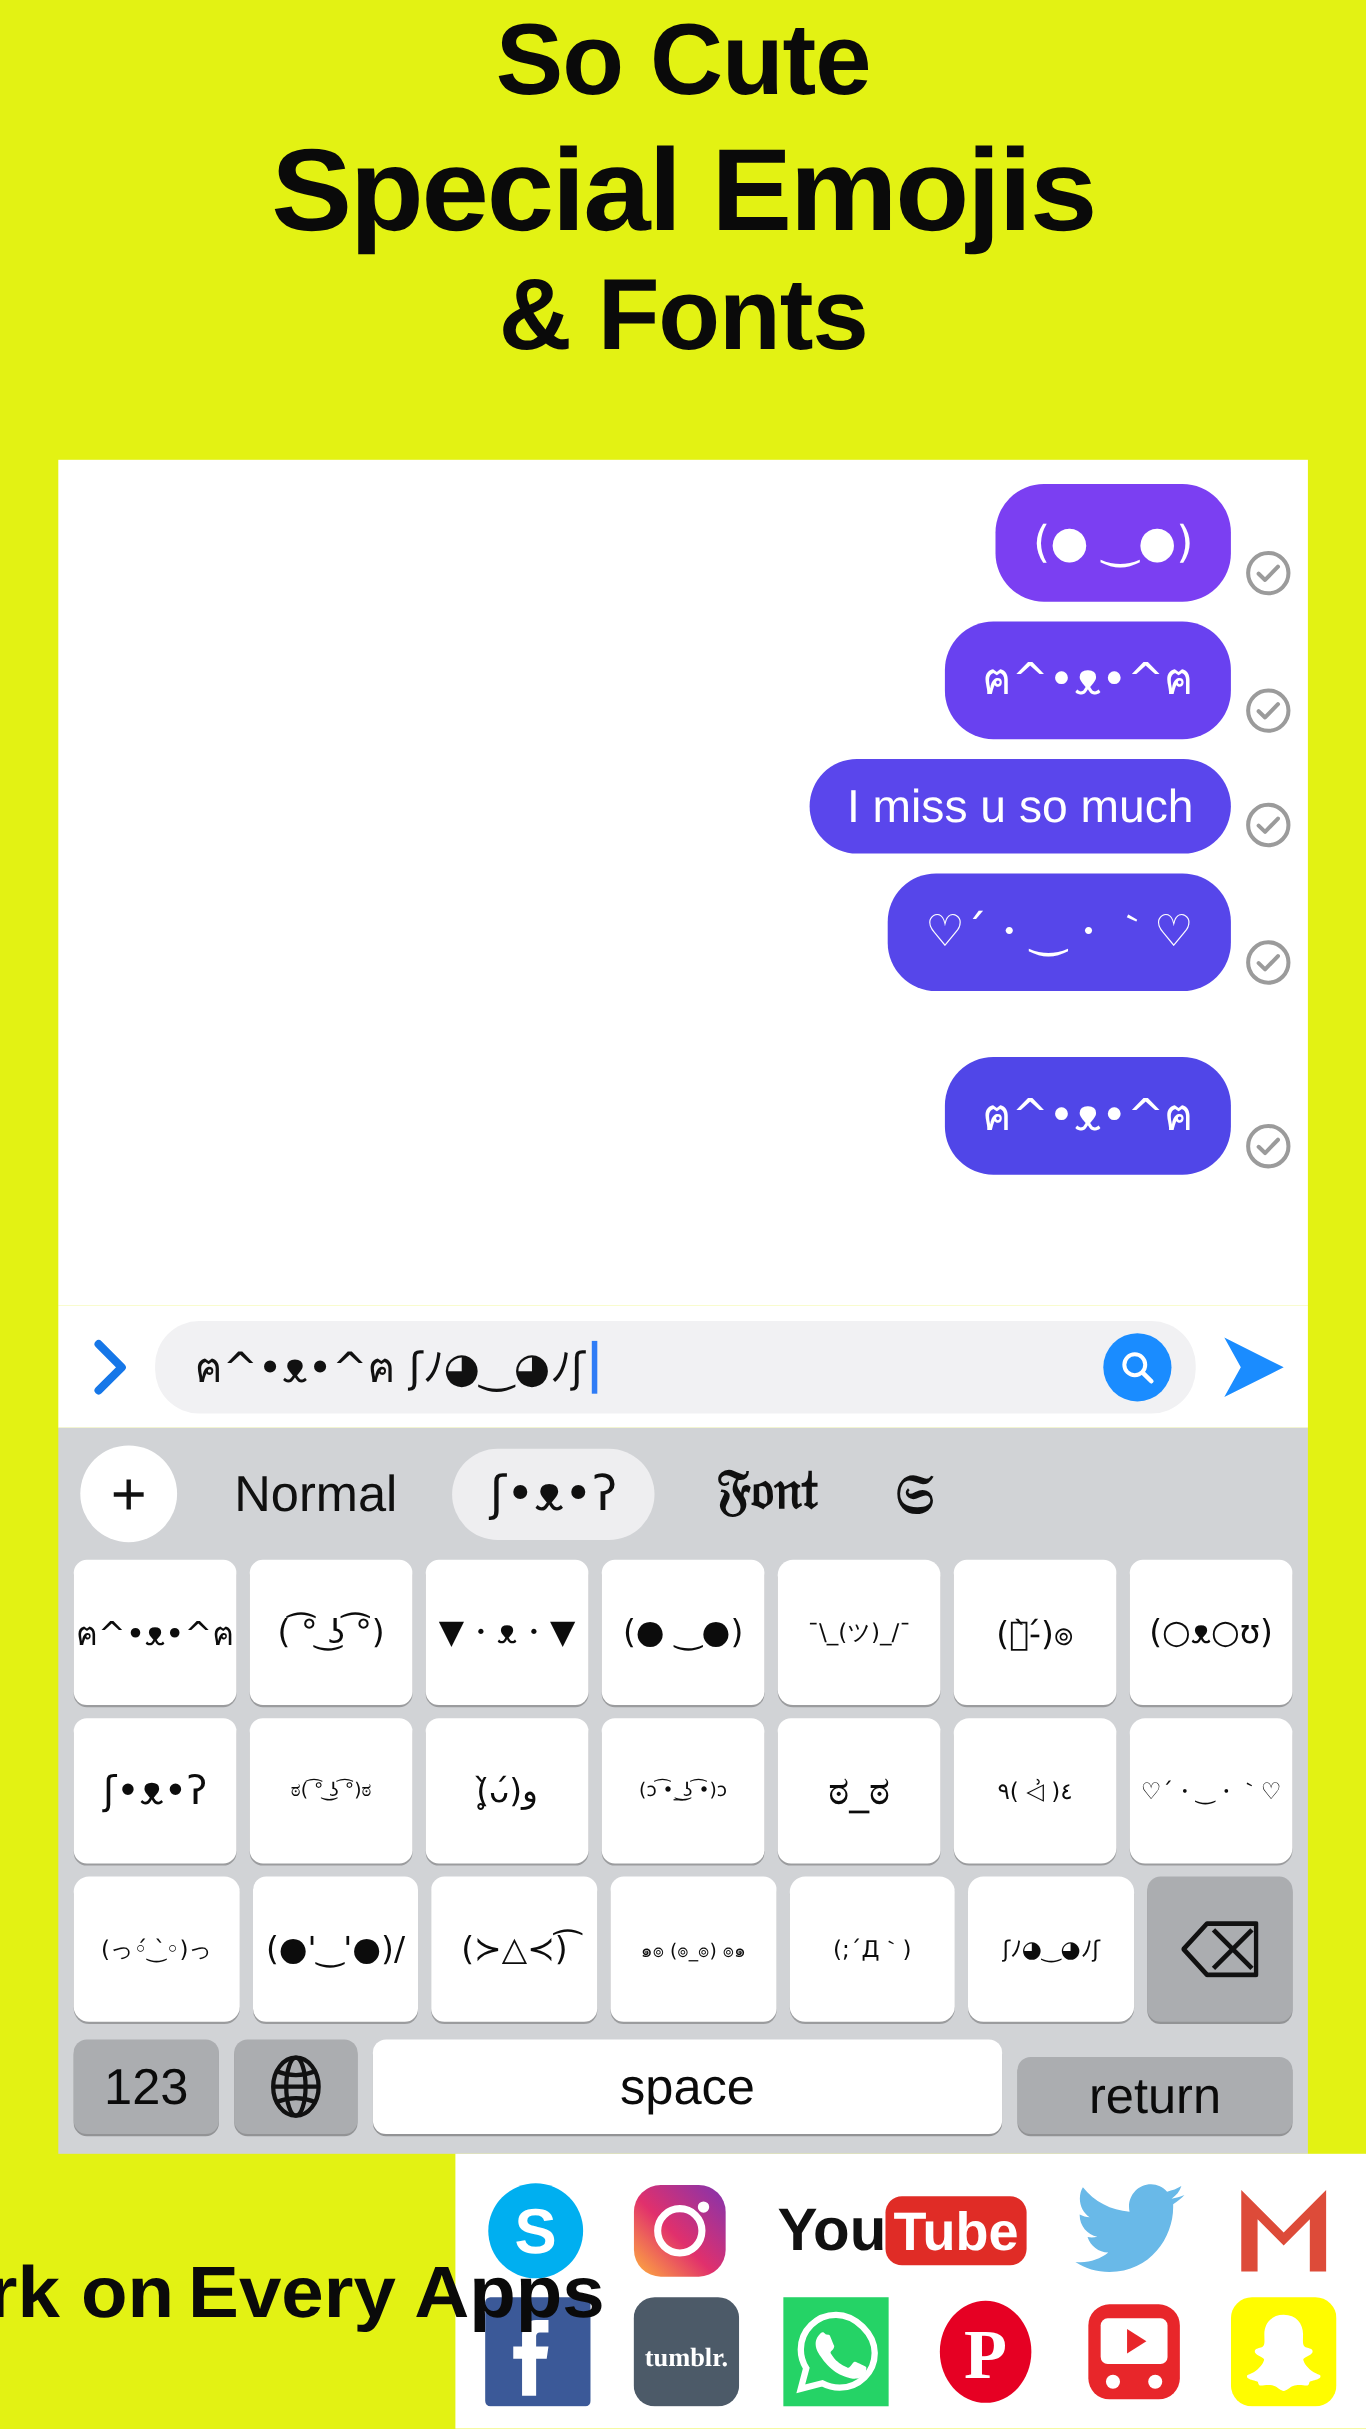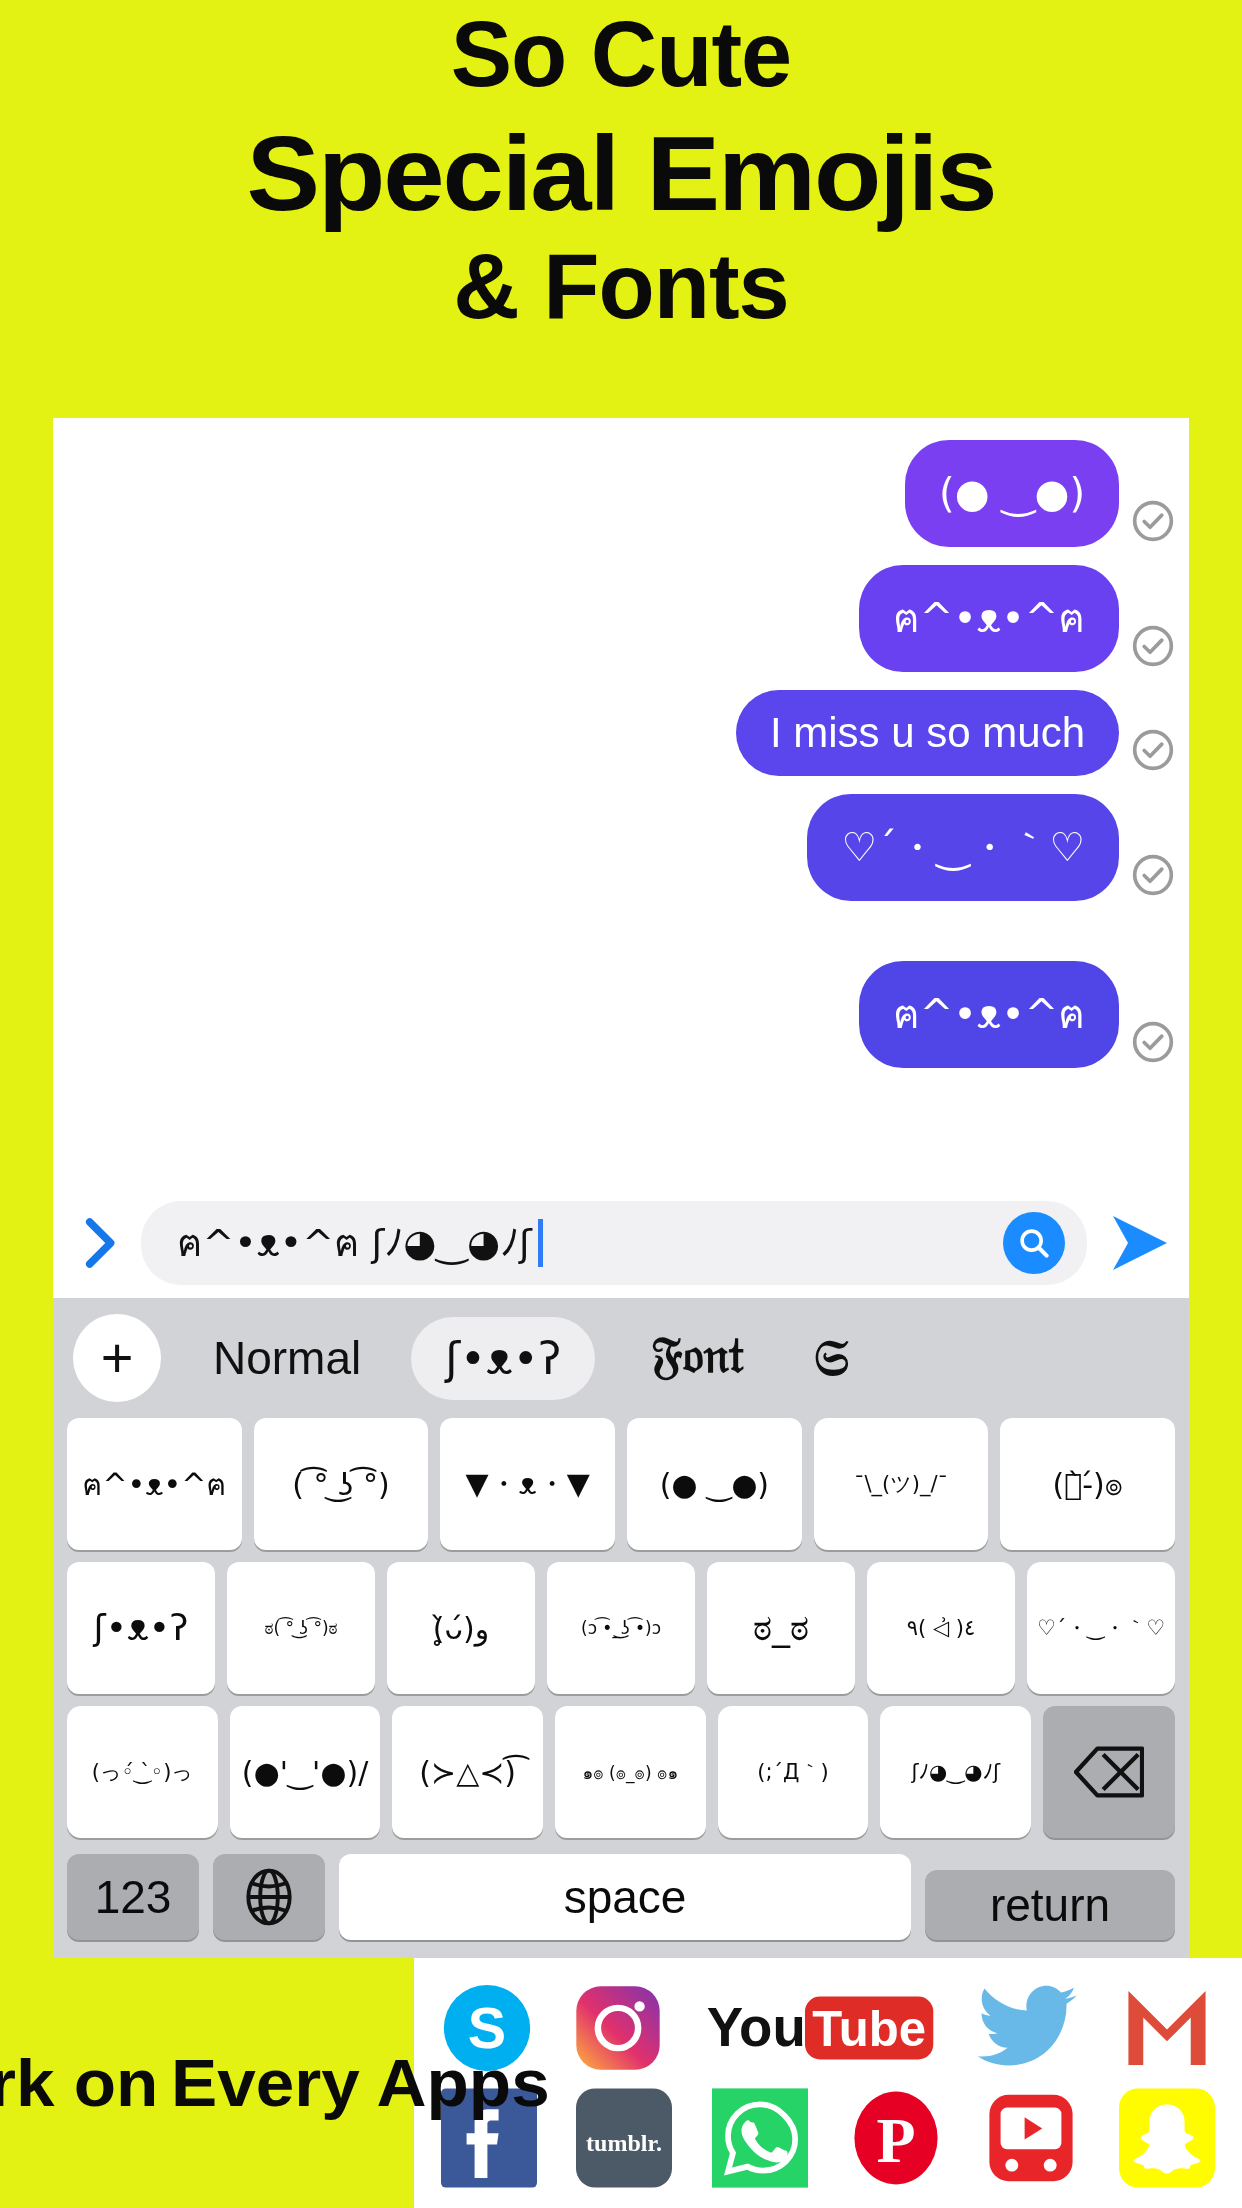--- a/index.html
+++ b/index.html
@@ -314,20 +314,21 @@
 
     <div class="kb-rows">
 
       <div class="kb-row">
         <div class="key sz-md">ฅ^•ᴥ•^ฅ</div>
         <div class="key sz-md">( ͡° ͜ʖ ͡°)</div>
         <div class="key sz-md">▼・ᴥ・▼</div>
         <div class="key sz-md">(● ‿●)</div>
         <div class="key sz-sm">¯\_(ツ)_/¯</div>
         <div class="key sz-md">(๏̀-́)๏</div>
+        <div class="key sz-md">(○ᴥ○ʊ)</div>
       </div>
 
       <div class="kb-row">
         <div class="key sz-lg">ʃ•ᴥ•ʔ</div>
         <div class="key sz-xs">ಠ( ͡° ͜ʖ ͡°)ಠ</div>
         <div class="key sz-md">(̥̀ᴗ́)و</div>
         <div class="key sz-xs">(ɔ ͡•_͜ʖ ͡•)ɔ</div>
         <div class="key sz-lg">ಠ_ಠ</div>
         <div class="key sz-sm">٤( ͗◁ )٩</div>
         <div class="key sz-sm">♡´・‿・｀♡</div>

